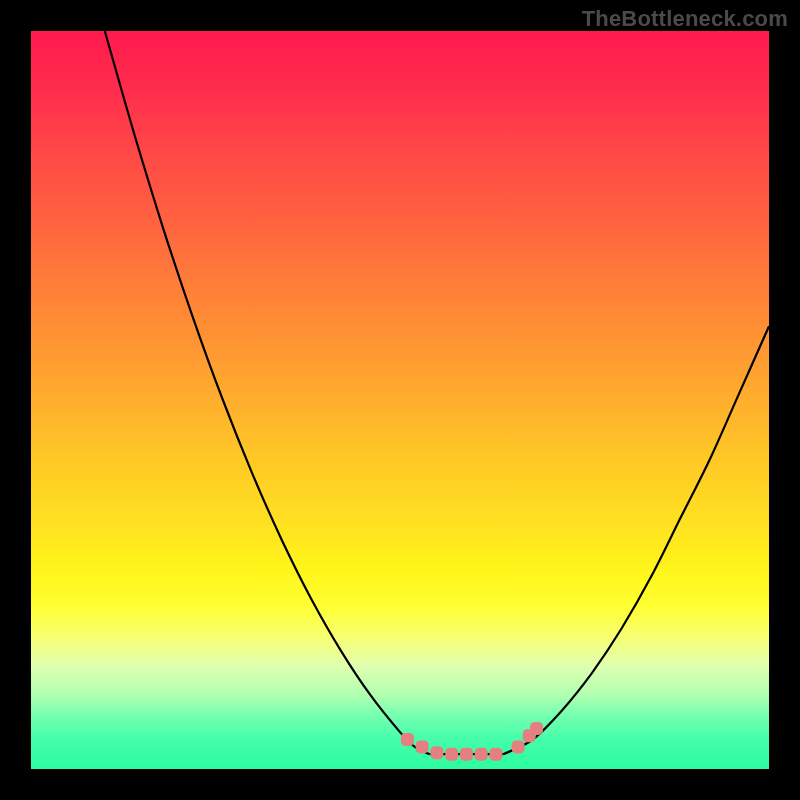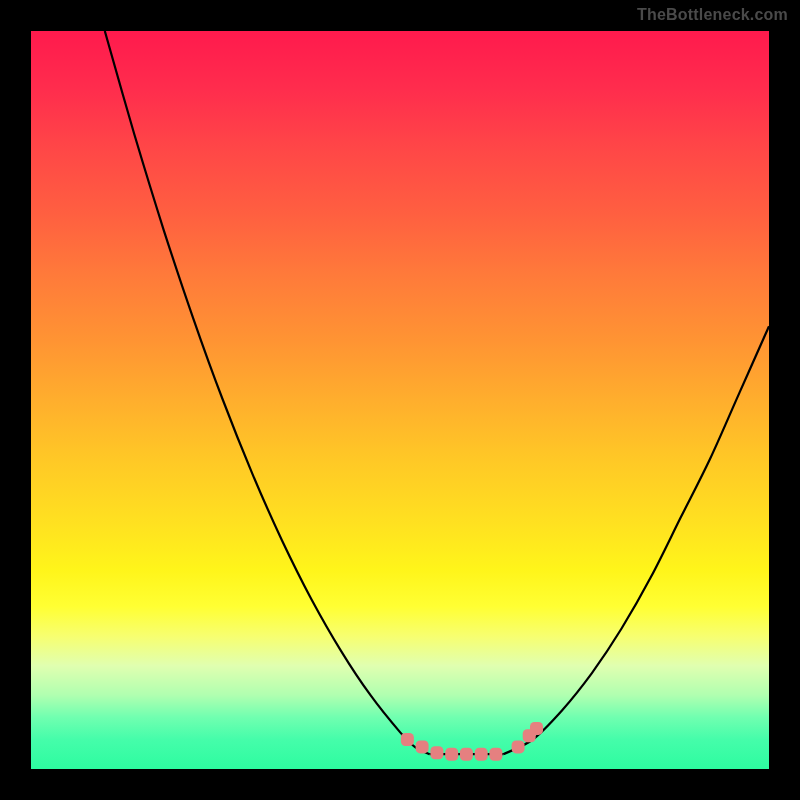--- a/index.html
+++ b/index.html
@@ -34,21 +34,21 @@
       #70ffb0 93%,
       #45fdaa 96%,
       #2dfca0 100%
     );
   }
   .watermark {
     position: absolute;
     top: 6px;
     right: 12px;
     font-family: Arial, Helvetica, sans-serif;
-    font-size: 16px;
+    font-size: 22px;
     font-weight: 600;
     color: #4a4a4a;
     letter-spacing: 0.2px;
   }
   svg.curve {
     position: absolute;
     left: 0;
     top: 0;
     width: 738px;
     height: 738px;

